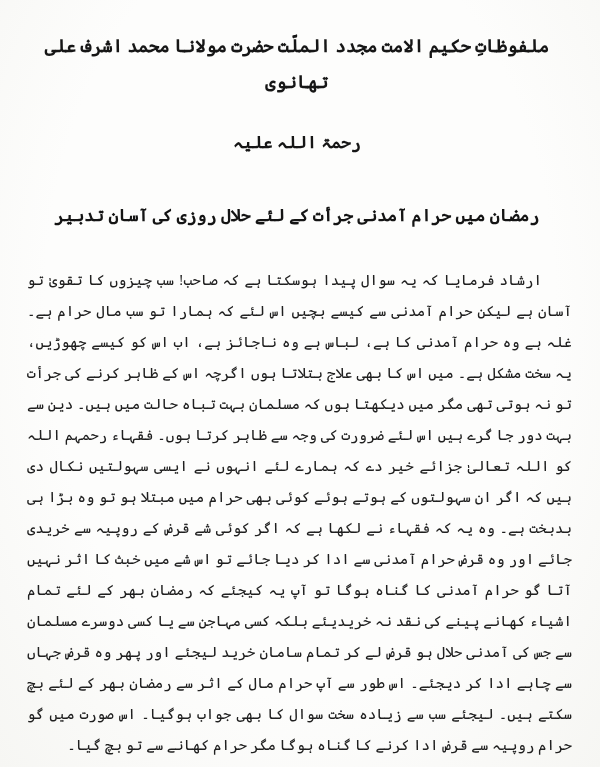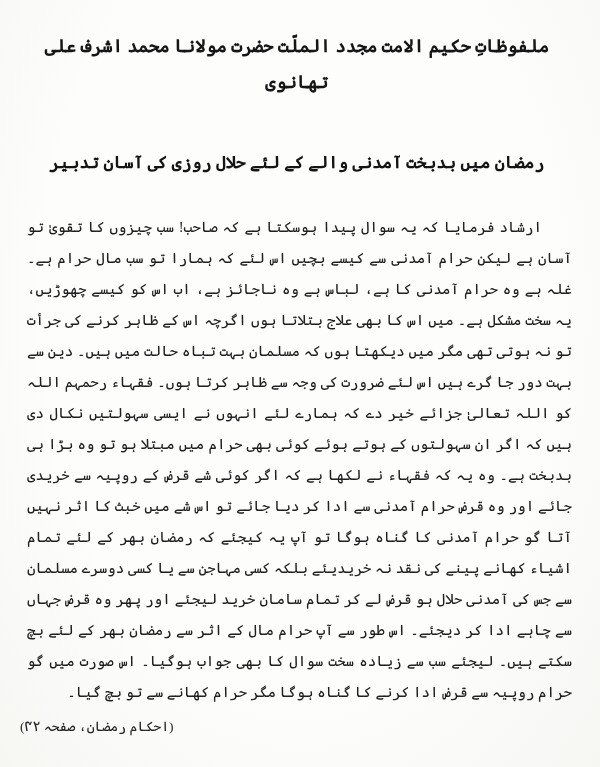--- a/index.html
+++ b/index.html
@@ -56,20 +56,21 @@
     color: #242424;
   }
 </style>
 </head>
 <body>
 
 <div class="page">
 
   <h1 class="title">ملفوظاتِ حکیم الامت مجدد الملّت حضرت مولانا محمد اشرف علی تھانوی</h1>
 
+  <div class="honorific">رحمۃ اللہ علیہ</div>
 
-  <h2 class="section-heading">رمضان میں بدبخت آمدنی والے کے لئے حلال روزی کی آسان تدبیر</h2>
+  <h2 class="section-heading">رمضان میں حرام آمدنی جرأت کے لئے حلال روزی کی آسان تدبیر</h2>
 
   <p class="body-paragraph">ارشاد فرمایا کہ یہ سوال پیدا ہوسکتا ہے کہ صاحب! سب چیزوں کا تقویٰ تو آسان ہے لیکن حرام آمدنی سے کیسے بچیں اس لئے کہ ہمارا تو سب مال حرام ہے۔ غلہ ہے وہ حرام آمدنی کا ہے، لباس ہے وہ ناجائز ہے، اب اس کو کیسے چھوڑیں، یہ سخت مشکل ہے۔ میں اس کا بھی علاج بتلاتا ہوں اگرچہ اس کے ظاہر کرنے کی جرأت تو نہ ہوتی تھی مگر میں دیکھتا ہوں کہ مسلمان بہت تباہ حالت میں ہیں۔ دین سے بہت دور جا گرے ہیں اس لئے ضرورت کی وجہ سے ظاہر کرتا ہوں۔ فقہاء رحمہم اللہ کو اللہ تعالیٰ جزائے خیر دے کہ ہمارے لئے انہوں نے ایسی سہولتیں نکال دی ہیں کہ اگر ان سہولتوں کے ہوتے ہوئے کوئی بھی حرام میں مبتلا ہو تو وہ بڑا ہی بدبخت ہے۔ وہ یہ کہ فقہاء نے لکھا ہے کہ اگر کوئی شے قرض کے روپیہ سے خریدی جائے اور وہ قرض حرام آمدنی سے ادا کر دیا جائے تو اس شے میں خبث کا اثر نہیں آتا گو حرام آمدنی کا گناہ ہوگا تو آپ یہ کیجئے کہ رمضان بھر کے لئے تمام اشیاء کھانے پینے کی نقد نہ خریدیئے بلکہ کسی مہاجن سے یا کسی دوسرے مسلمان سے جس کی آمدنی حلال ہو قرض لے کر تمام سامان خرید لیجئے اور پھر وہ قرض جہاں سے چاہے ادا کر دیجئے۔ اس طور سے آپ حرام مال کے اثر سے رمضان بھر کے لئے بچ سکتے ہیں۔ لیجئے سب سے زیادہ سخت سوال کا بھی جواب ہوگیا۔ اس صورت میں گو حرام روپیہ سے قرض ادا کرنے کا گناہ ہوگا مگر حرام کھانے سے تو بچ گیا۔</p>
 
   <div class="citation">(احکام رمضان، صفحہ ۴۲)</div>
 
 </div>
 
 </body></html>

